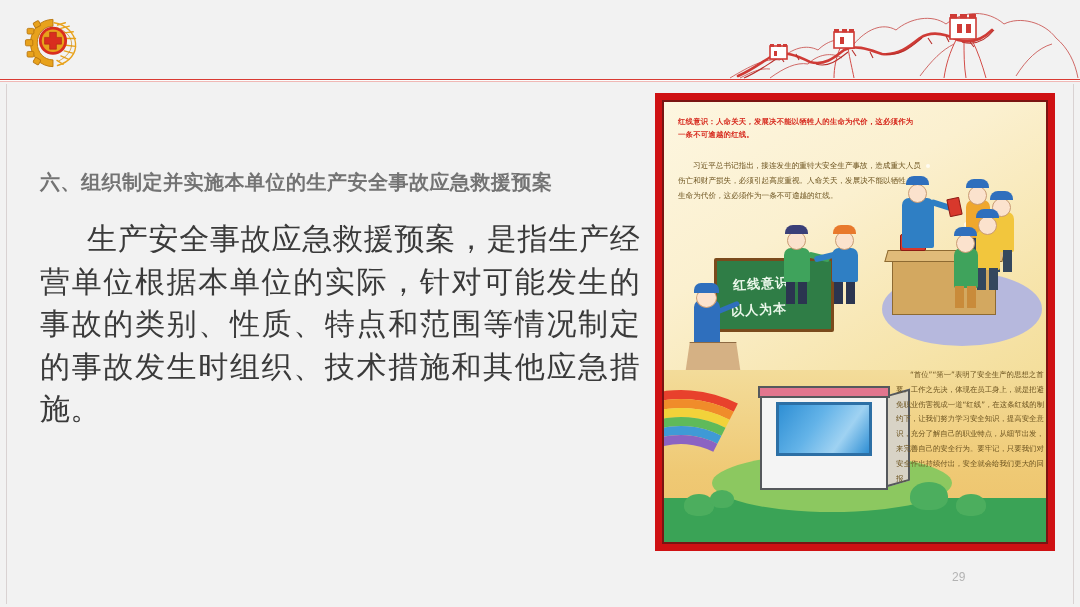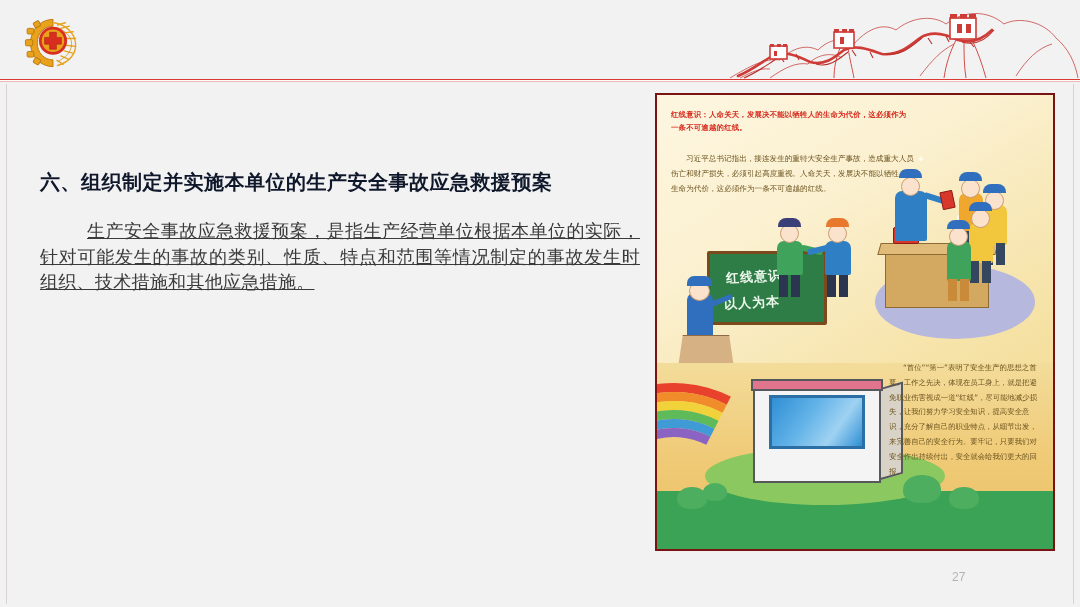--- a/index.html
+++ b/index.html
@@ -59,44 +59,44 @@
     background: #d9d2d2;
   }
 
   
   #body-col {
     position: absolute; left: 40px; top: 168px;
     width: 600px;
   }
   #heading {
     font-size: 20px; font-weight: bold;
-    color: #0f172a;
+    color: #737373;
     line-height: 1.4;
     letter-spacing: 0.5px;
     white-space: nowrap;
     font-family: "DejaVu Sans", "Liberation Sans", sans-serif;
   }
   .para {
     margin-top: 22px;
-    font-size: 18px;
+    font-size: 30px;
     line-height: 1.42;
     color: #3a3a3a;
     text-indent: 47px;
     text-align: justify;
     letter-spacing: 0.3px;
     font-family: "DejaVu Sans", "Liberation Sans", sans-serif;
-    text-decoration: underline;
   }
   .para .hl { color: #e8231a; font-weight: bold; }
 
   
   #poster {
     position: absolute; left: 655px; top: 93px;
     width: 400px; height: 458px;
     background: #cf1113;
+    padding: 7px;
     box-shadow: 0 0 0 0px #fff;
   }
   #poster-inner {
     position: relative;
     width: 100%; height: 100%;
     border: 2px solid #7a1412;
     overflow: hidden;
     background: linear-gradient(150deg,#fdf6e0 0%, #fbf0cf 30%, #f6e3a8 62%, #efd480 100%);
   }
   
@@ -479,19 +479,19 @@
         <div class="worker">
           <div class="w-body" style="left:168px;bottom:88px;top:auto;background:#2f7fc4;width:26px;height:34px;position:absolute"></div>
           <div class="w-head" style="left:171px;bottom:120px;top:auto;position:absolute"></div>
           <div class="w-cap" style="left:169px;bottom:136px;top:auto;background:#e8792c;position:absolute"></div>
           <div class="w-leg" style="left:170px;bottom:66px;top:auto;background:#2b3550;position:absolute"></div>
           <div class="w-leg" style="left:182px;bottom:66px;top:auto;background:#2b3550;position:absolute"></div>
           <div style="position:absolute;left:150px;bottom:110px;width:22px;height:6px;background:#2f7fc4;transform:rotate(-14deg);border-radius:3px"></div>
         </div>
       </div>
 
-      <div id="p-body2">“首位”“第一”表明了安全生产的思想之首要。工作之先决，体现在员工身上，就是把避免职业伤害视成一道“红线”，尽可能地减少损失，让我们努力学习安全知识，提高安全意识，充分了解自己的职业特点，从细节出发，来完善自己的安全行为。要牢记，只要我们对安全作出持续付出，安全就会给我们更大的回报。</div>
+      <div id="p-body2">“首位”“第一”表明了安全生产的思想之首要。工作之先决，体现在员工身上，就是把避免职业伤害视成一道“红线”，在这条红线的制约下，让我们努力学习安全知识，提高安全意识，充分了解自己的职业特点，从细节出发，来完善自己的安全行为。要牢记，只要我们对安全作出持续付出，安全就会给我们更大的回报。</div>
 
     </div>
   </div>
 
-  <div id="pageno">27</div>
+  <div id="pageno">29</div>
 </div>
 
 </body></html>

